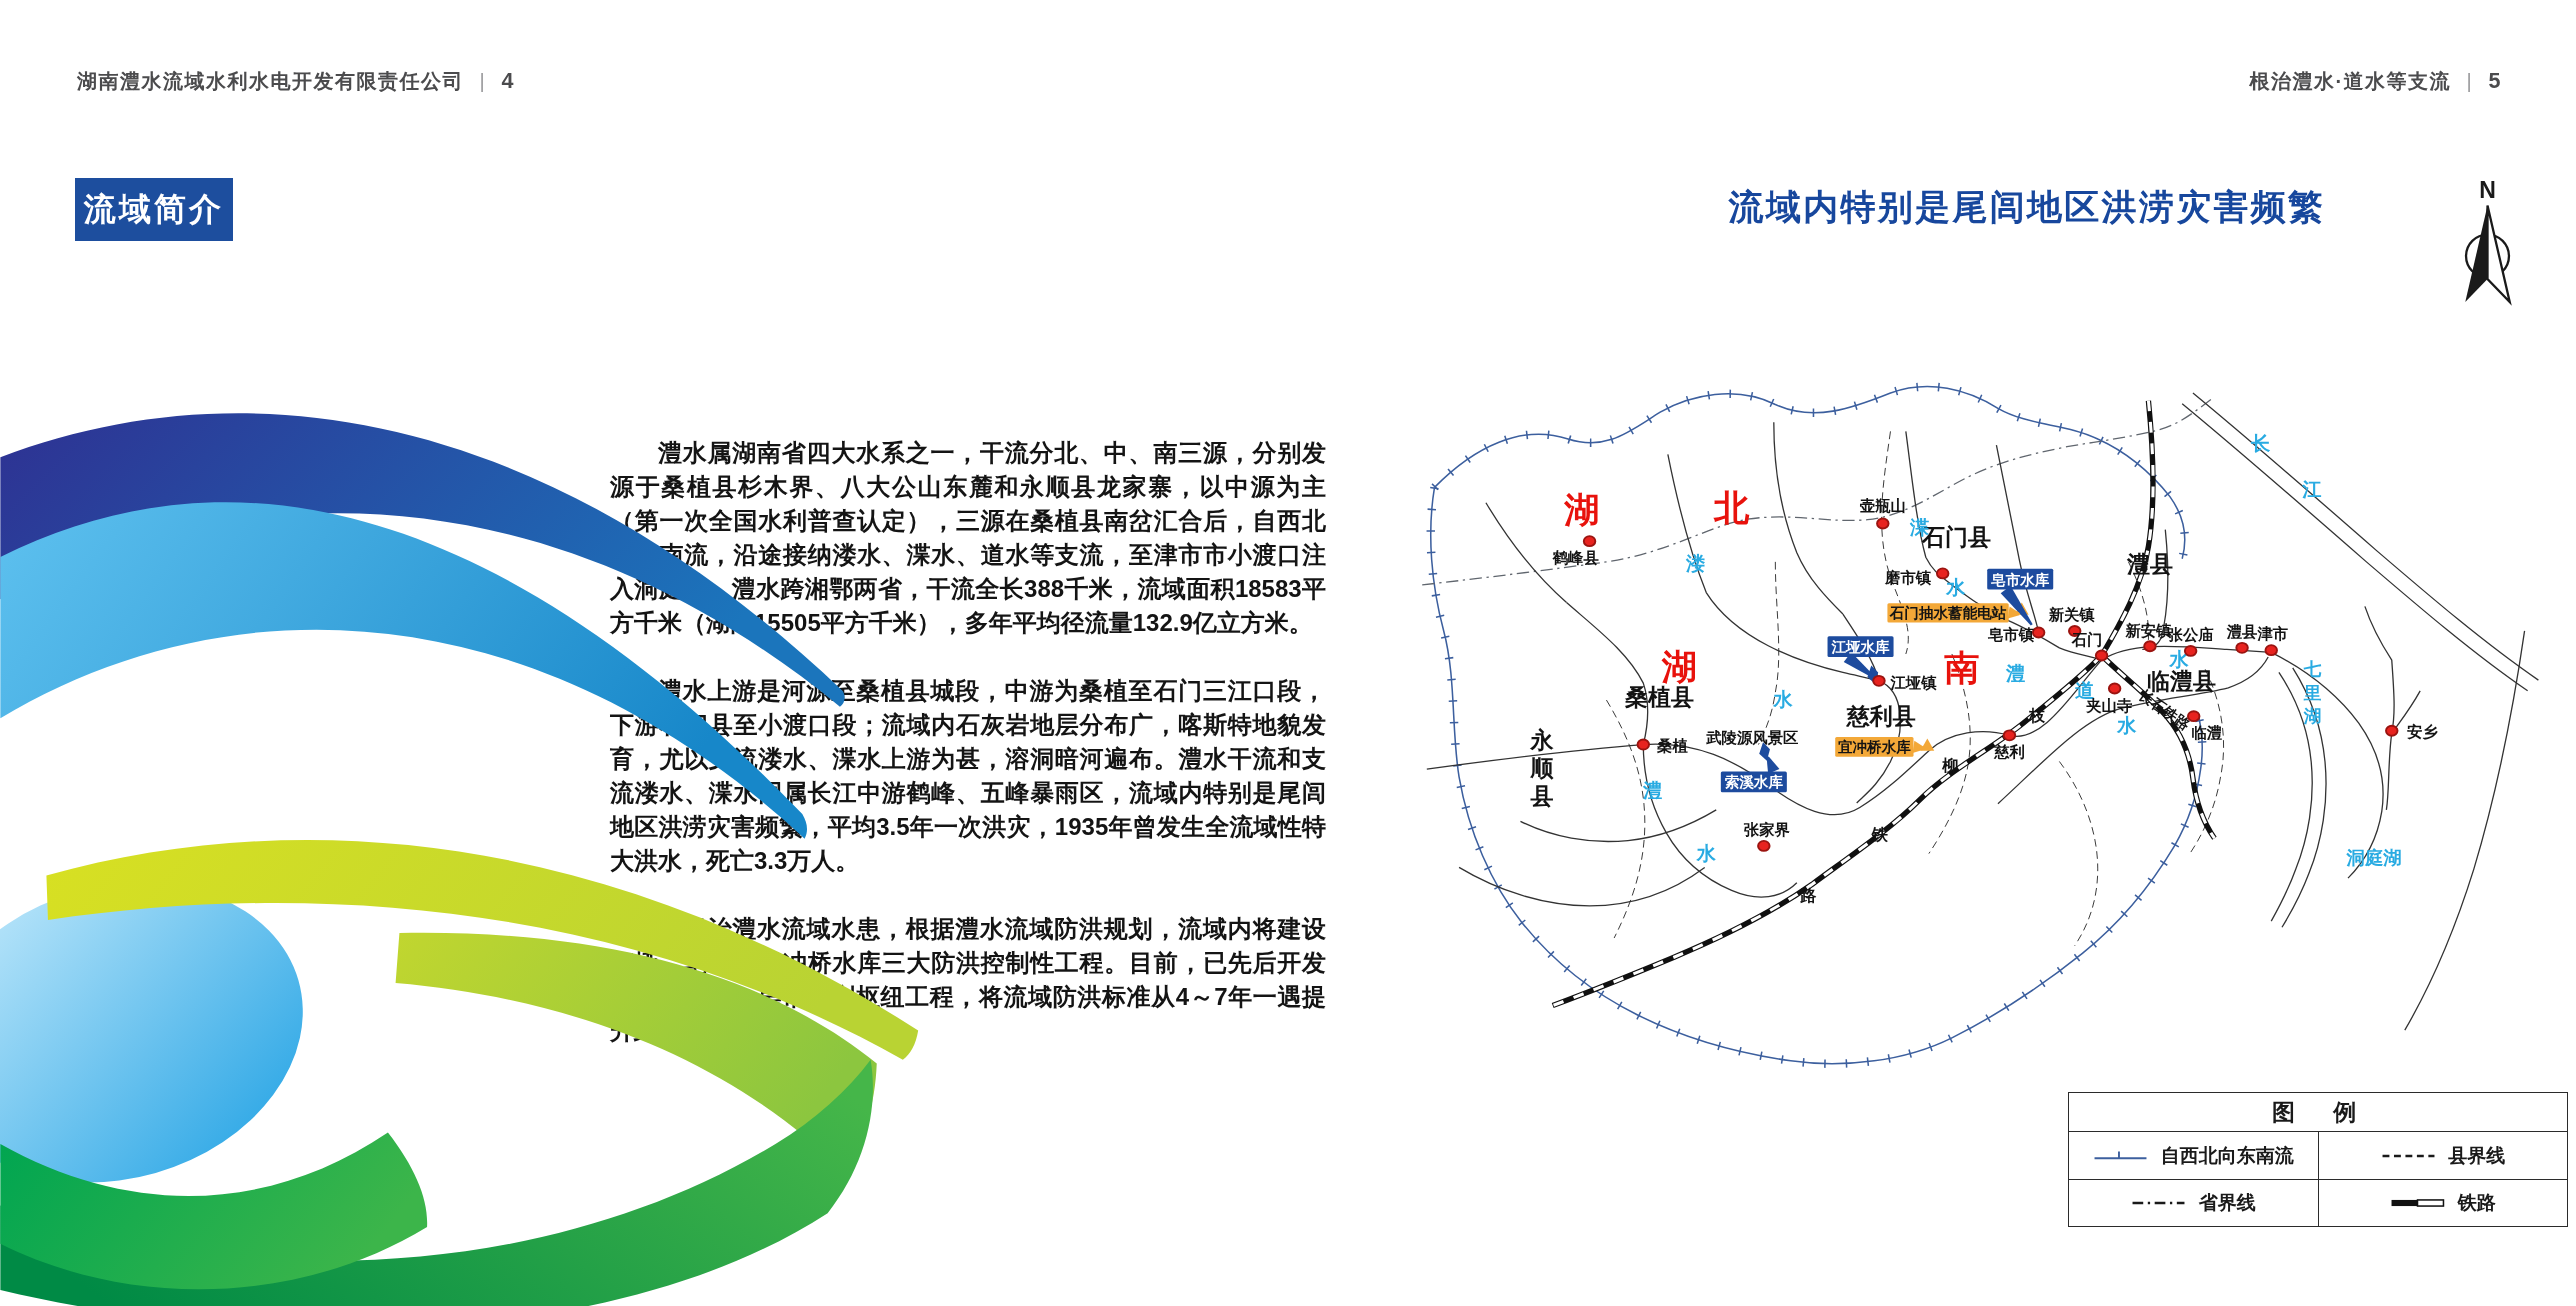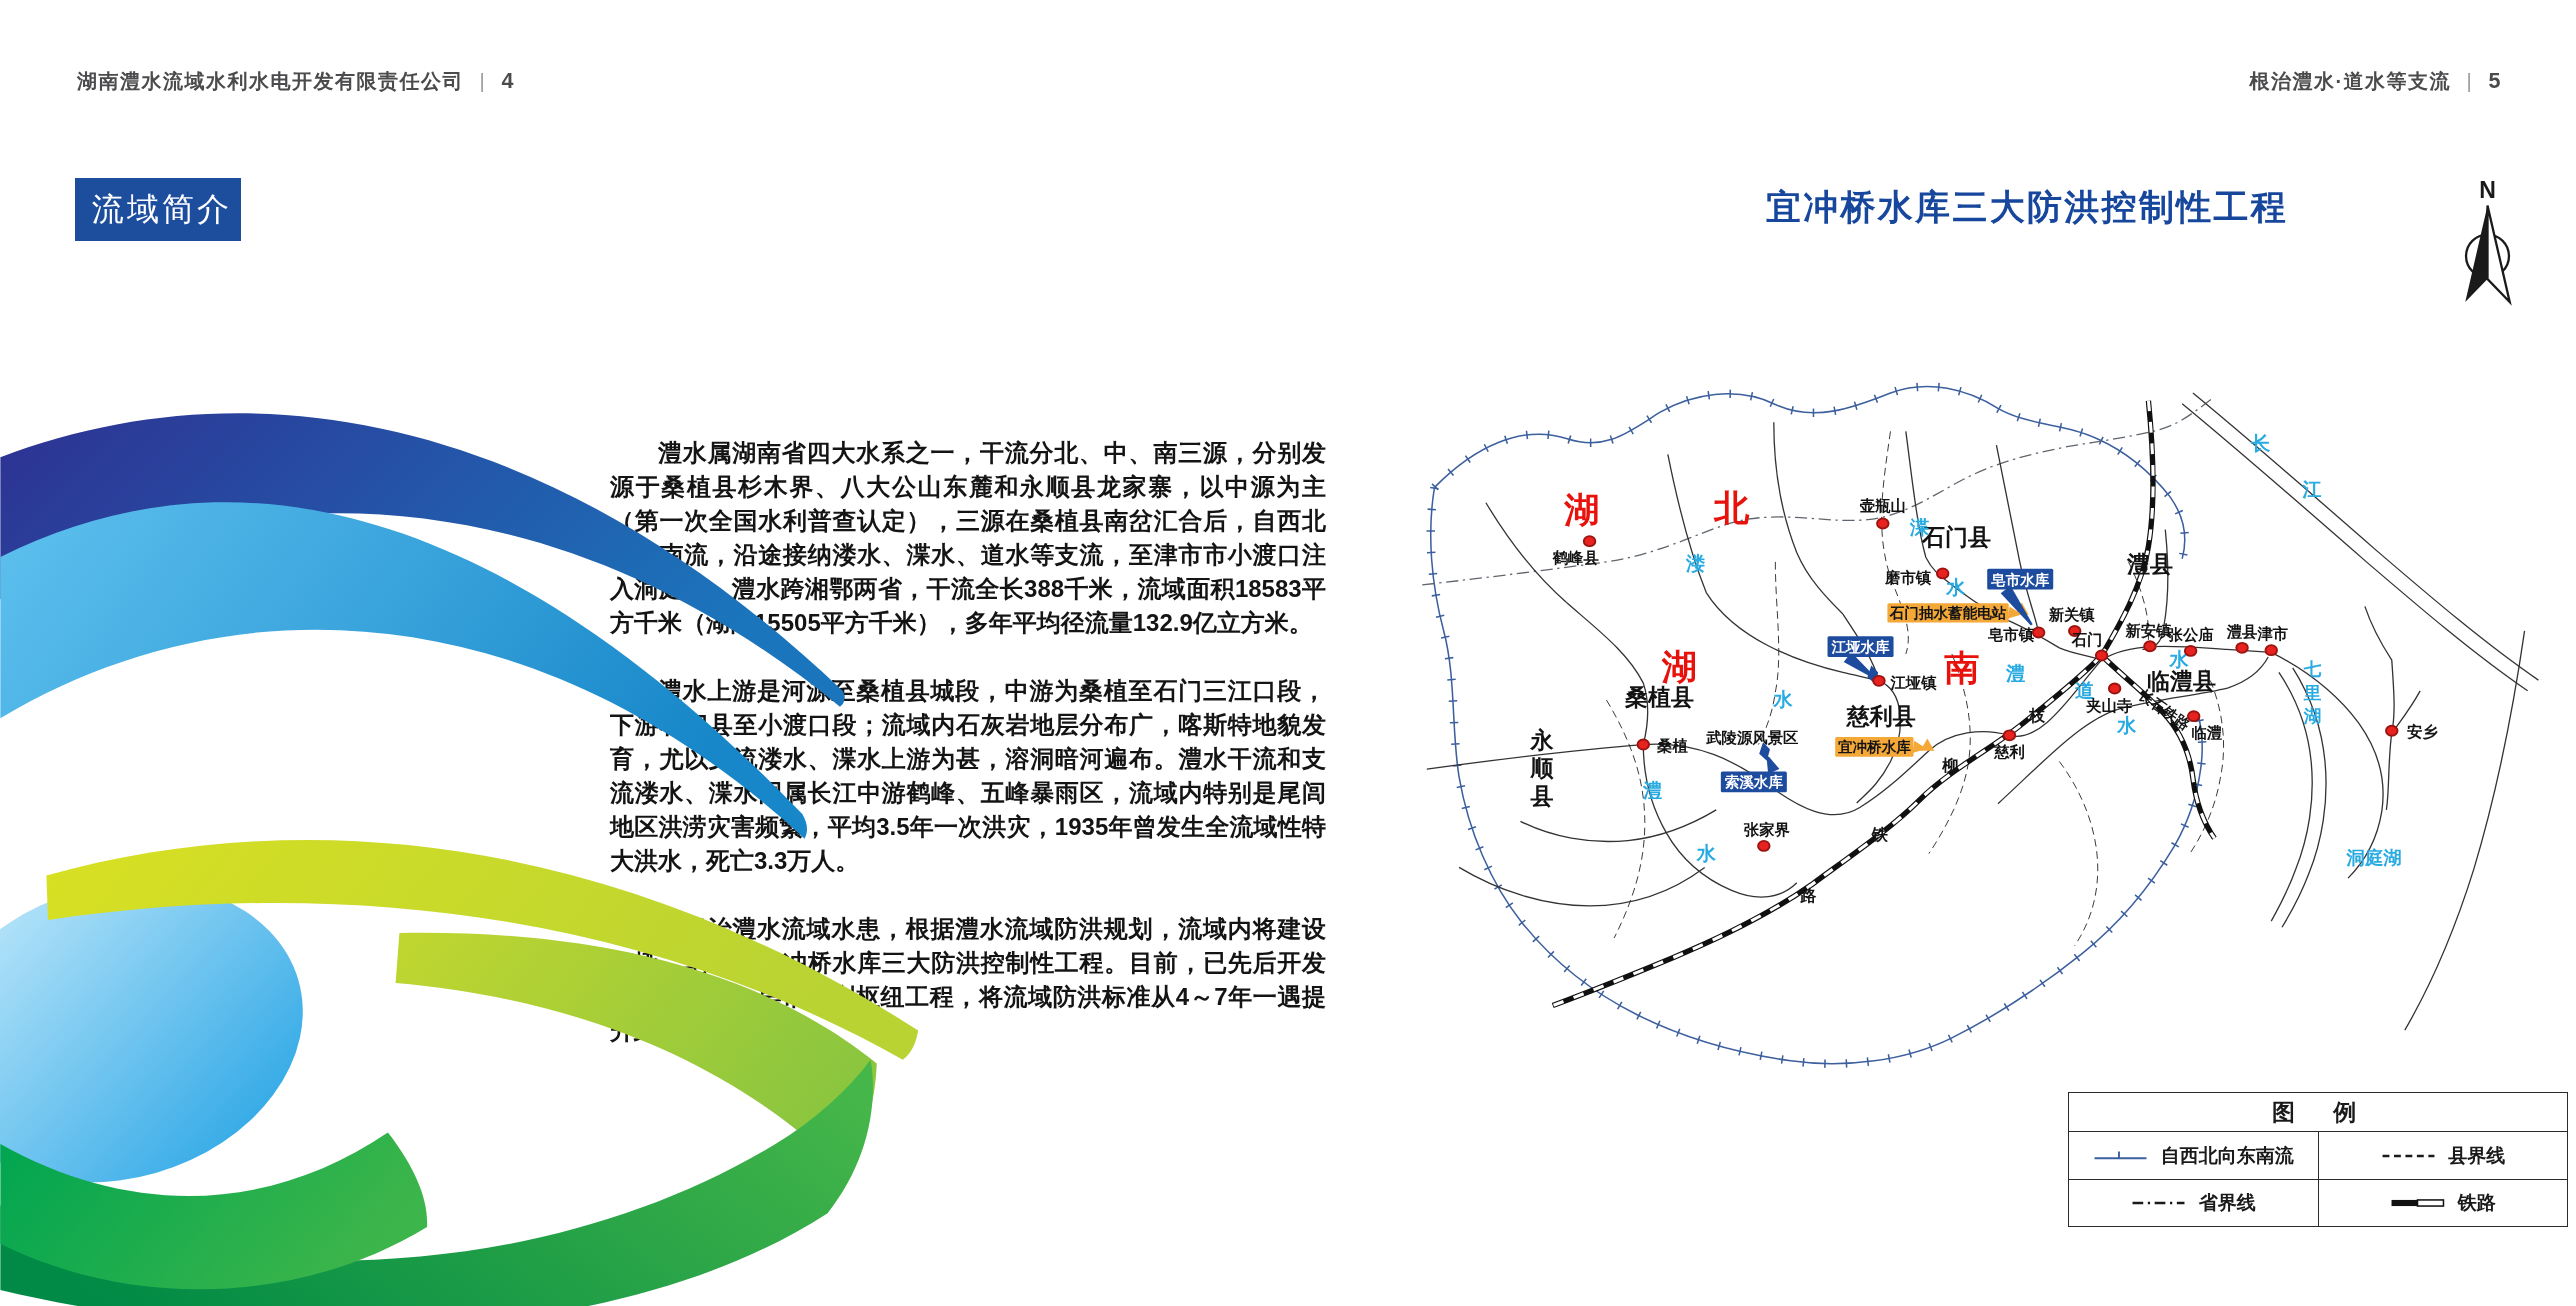--- a/index.html
+++ b/index.html
@@ -4,21 +4,21 @@
 <style>
   html,body{margin:0;padding:0;background:#e8e8e8;}
   #page{position:relative;width:2576px;height:1306px;background:#ffffff;overflow:hidden;
         font-family:"Liberation Sans","DejaVu Sans",sans-serif;}
   .hdr{position:absolute;top:68px;font-size:20px;font-weight:bold;color:#4b4b4d;letter-spacing:1.5px;}
   .hdr .divider{color:#9a9a9c;font-weight:normal;margin:0 15.4px;}
   .hdr .pageno{font-size:21.5px;}
   #header-left{left:77px;}
   #header-right{right:74px;}
   #section-title{position:absolute;left:75px;top:178px;width:158px;height:63px;background:#1d4e9e;
-       color:#fff;font-size:32px;font-weight:normal;text-align:center;line-height:63px;letter-spacing:3.1px;padding-left:8px;}
+       color:#fff;font-size:32px;font-weight:bold;text-align:center;line-height:63px;letter-spacing:3.1px;}
   #body-text{position:absolute;left:610px;top:436px;width:716px;color:#141414;}
   #body-text p{margin:0 0 34px 0;font-size:24px;line-height:34px;font-weight:700;
        text-align:justify;text-indent:48px;}
   #map-title{position:absolute;left:1689px;top:184px;width:676px;text-align:center;
        font-size:35px;font-weight:bold;color:#17479d;letter-spacing:2.3px;}
   #logo-svg{position:absolute;left:0;top:369px;}
   #compass-svg{position:absolute;left:2453px;top:173px;}
   #map-svg{position:absolute;left:1413px;top:330px;}
   
   .river-line{fill:none;stroke:#333;stroke-width:1.7;}
@@ -103,21 +103,21 @@
     </defs>
     <path fill="url(#g-navy)" d="M 0 115 C 330 -10 720 60 1098 420 C 1102 428 1100 436 1094 440 C 740 150 340 120 0 300 Z"></path>
     <path fill="url(#g-cyan)" d="M 0 245 C 300 95 650 170 1045 580 C 1052 592 1053 602 1048 612 C 700 290 300 275 0 455 Z"></path>
     <ellipse fill="url(#g-ell)" cx="150" cy="865" rx="248" ry="190" transform="rotate(-16 150 865)"></ellipse>
     <path fill="url(#g-yel1)" d="M 60 660 C 420 560 820 620 1196 862 C 1193 880 1186 893 1176 900 C 820 700 420 665 62 718 Z"></path>
     <path fill="url(#g-yel2)" d="M 520 735 C 790 730 1000 790 1142 905 C 1140 958 1125 1010 1100 1048 C 960 905 750 820 515 800 Z"></path>
     <path fill="url(#g-grn1)" d="M 0 1090 C 330 1205 720 1185 1010 1010 C 1062 978 1104 940 1134 900 C 1145 965 1126 1040 1078 1100 C 820 1268 380 1290 0 1200 Z"></path>
     <path fill="url(#g-grn2)" d="M 0 1010 C 170 1105 350 1100 505 995 C 540 1040 558 1082 556 1118 C 380 1225 160 1220 0 1140 Z"></path>
   </svg>
 
-  <div id="map-title">宜冲桥水库三大防洪控制性工程</div>
+  <div id="map-title">流域内特别是尾闾地区洪涝灾害频繁</div>
 
   <svg id="compass-svg" width="69" height="150" viewBox="0 0 90 195">
     <text x="45" y="32" text-anchor="middle" style="font-size:30px;font-weight:bold;fill:#1a1a1a;">N</text>
     <circle cx="45" cy="108" r="28" fill="none" stroke="#1a1a1a" stroke-width="3"></circle>
     <polygon points="45,42 16,168 45,138" fill="#1a1a1a"></polygon>
     <polygon points="45,42 74,168 45,138" fill="#ffffff" stroke="#1a1a1a" stroke-width="3"></polygon>
   </svg>
 
   <svg id="map-svg" width="1163" height="975" viewBox="0 0 1515 1270">
 

